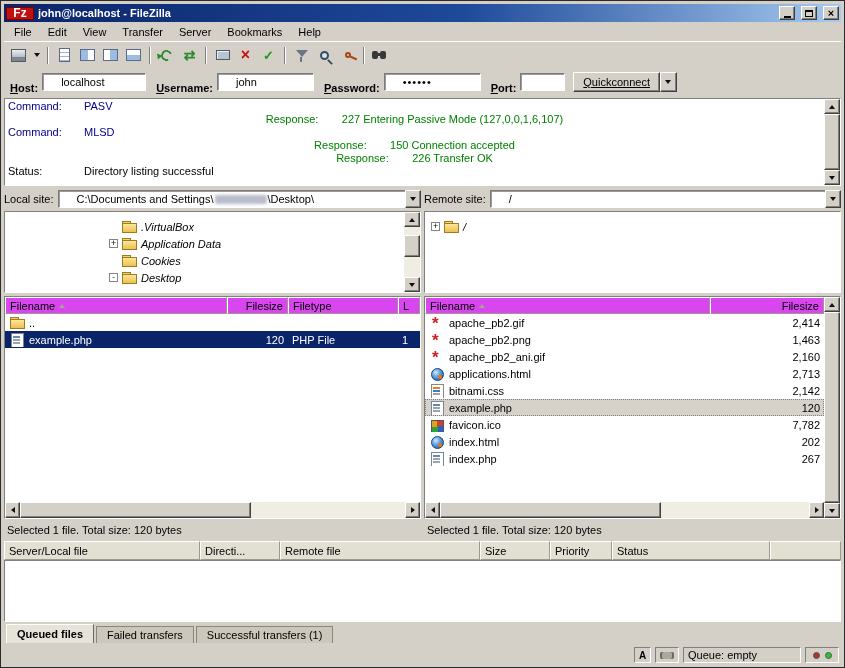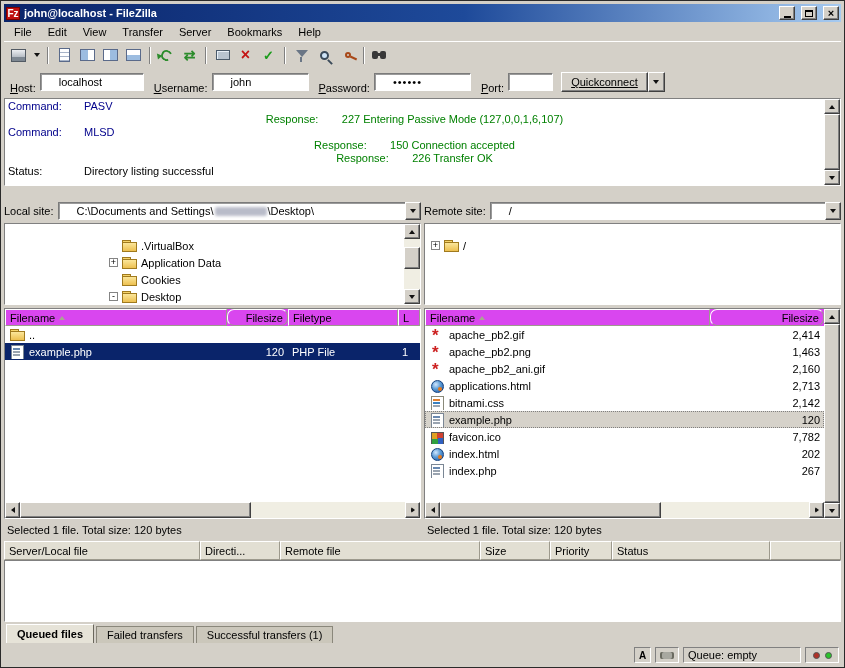--- a/index.html
+++ b/index.html
@@ -3,22 +3,22 @@
 <meta charset="utf-8">
 <style>
   *{box-sizing:border-box;}
   html,body{margin:0;padding:0;background:#808080;}
   .window{width:845px;height:668px;background:#D4D0C8;border:1px solid #2a2a2a;padding:3px;
     display:flex;flex-direction:column;font:11px "Liberation Sans",sans-serif;color:#000;overflow:hidden;}
 
   
   .titlebar{flex:none;height:18px;display:flex;align-items:center;gap:4px;padding:0 2px;
     background:linear-gradient(90deg,#0a246a 0%,#1e4a9a 55%,#a6caf0 100%);color:#fff;font-weight:bold;}
-  .fz-logo{flex:none;width:14px;height:13px;background:#c01010;border:1px solid #700;color:#fff;
-    font-size:10px;display:flex;align-items:center;justify-content:center;font-weight:bold;}
+  .fz-logo{flex:none;width:28px;height:13px;background:#c01010;border:1px solid #700;color:#fff;
+    font-size:12px;display:flex;align-items:center;justify-content:center;font-weight:bold;}
   .titletext{flex:1;white-space:nowrap;overflow:hidden;}
   .winbtn{flex:none;width:16px;height:14px;margin-left:2px;background:#D4D0C8;border:1px solid;
     border-color:#fff #404040 #404040 #fff;box-shadow:inset -1px -1px 0 #808080;
     display:flex;align-items:center;justify-content:center;color:#000;}
   .g-min{width:7px;height:2px;background:#000;margin-top:7px;}
   .g-max{width:8px;height:7px;border:1px solid #000;border-top-width:2px;}
   .g-close{font-size:11px;font-weight:bold;line-height:1;}
 
   
   .menubar{flex:none;height:20px;display:flex;align-items:center;padding:0 2px;border-bottom:1px solid #fff;}
@@ -42,21 +42,21 @@
   .i-filter::after{content:"";position:absolute;left:10px;top:13px;width:2px;height:5px;background:#6a7686;}
   .i-mag{width:9px;height:9px;border:2px solid #3a4a5a;border-radius:50%;background:#cfe4f7;}
   .i-mag::after{content:"";position:absolute;width:6px;height:2px;background:#3a4a5a;transform:rotate(45deg);right:3px;bottom:3px;}
   .i-key{width:6px;height:6px;border:2px solid #a84818;border-radius:50%;}
   .i-key::after{content:"";position:absolute;width:7px;height:2px;background:#a84818;right:2px;bottom:7px;transform:rotate(25deg);}
   .i-binoc::before{content:"";position:absolute;left:3px;top:7px;width:6px;height:8px;background:#383838;border-radius:2px;box-shadow:8px 0 0 #383838;}
   .i-binoc::after{content:"";position:absolute;left:8px;top:9px;width:4px;height:3px;background:#383838;}
 
   
   .quickbar{flex:none;height:28px;display:flex;align-items:center;padding:0 4px;}
-  .qlabel{display:inline-block;margin:12px 4px 0 10px;}
+  .qlabel{display:inline-block;margin:12px 4px 0 10px;font-weight:bold;}
   .qlabel.first{margin-left:2px;}
   .qlabel::first-letter{text-decoration:underline;}
   .field{background:#fff;border:1px solid;border-color:#7b7b7b #fff #fff #7b7b7b;box-shadow:inset 1px 1px 0 #9a9a9a;
     height:18px;display:flex;align-items:center;padding:0 18px;overflow:hidden;white-space:nowrap;}
   .f-host{width:104px;} .f-user{width:97px;} .f-pass{width:97px;letter-spacing:1px;} .f-port{width:45px;}
   .btn{background:#D4D0C8;border:1px solid;border-color:#fff #404040 #404040 #fff;box-shadow:inset -1px -1px 0 #808080;
     display:flex;align-items:center;justify-content:center;}
   .qcbtn{height:20px;padding:0 9px;margin-left:8px;text-decoration:underline;}
   .qcdd{height:20px;width:17px;}
 
@@ -84,45 +84,45 @@
   
   .logpane{flex:none;height:88px;margin-top:2px;display:flex;background:#fff;border:1px solid;border-color:#808080 #fff #fff #808080;}
   .logbody{flex:1;padding:1px 3px;overflow:hidden;}
   .logline{display:flex;height:13px;line-height:13px;white-space:nowrap;}
   .loglabel{flex:none;width:76px;}
   .logline.command{color:#00008b;}
   .logline.response{color:#008000;justify-content:center;}
   .logline.status{color:#000;}
 
   
-  .browsers{flex:1;display:flex;gap:3px;margin-top:15px;min-height:0;}
+  .browsers{flex:1;display:flex;gap:3px;margin-top:3px;min-height:0;}
   .pane{flex:1;display:flex;flex-direction:column;min-width:0;}
   .siterow{flex:none;height:20px;margin-bottom:2px;display:flex;align-items:center;gap:4px;}
   .combo{flex:1;display:flex;height:18px;min-width:0;}
   .combo .field{flex:1;border-right:none;min-width:0;}
   .combo .btn{width:16px;height:18px;flex:none;}
   .redacted{display:inline-block;width:52px;height:9px;background:#b9bcc9;border-radius:2px;filter:blur(1.5px);margin:0 1px;}
 
   .treebox{flex:none;height:82px;margin-bottom:3px;display:flex;background:#fff;border:1px solid;border-color:#808080 #fff #fff #808080;overflow:hidden;}
-  .treeitems{flex:1;padding:13px 0;overflow:hidden;min-width:0;}
+  .treeitems{flex:1;padding:6px 0;overflow:hidden;min-width:0;font-style:italic;}
   .treerow{display:flex;align-items:center;height:17px;gap:4px;white-space:nowrap;}
   .treerow.deep{padding-left:104px;}
   .treerow.root{padding-left:6px;}
   .expander{flex:none;width:9px;height:9px;border:1px solid #848484;background:#fff;font-size:9px;line-height:7px;text-align:center;}
   .expander:empty{visibility:hidden;}
   .foldericon{position:relative;width:15px;height:12px;flex:none;}
   .foldericon::before{content:"";position:absolute;left:0;top:0;width:7px;height:3px;background:#f6d46a;border:1px solid #a07a1e;border-bottom:none;}
   .foldericon::after{content:"";position:absolute;left:0;top:2px;width:13px;height:8px;background:linear-gradient(#fbe69a,#edc050);border:1px solid #a07a1e;}
 
   .listwrap{flex:1;display:flex;min-height:0;background:#fff;border:1px solid;border-color:#808080 #fff #fff #808080;}
   .listmain{flex:1;display:flex;flex-direction:column;min-width:0;}
   .listhdr{flex:none;height:17px;display:flex;background:#d946ef;overflow:hidden;}
   .hcell{flex:none;border:1px solid;border-color:#fff #9d9a8d #9d9a8d #fff;padding:1px 4px;display:flex;align-items:center;gap:4px;white-space:nowrap;overflow:hidden;}
   .hfill{flex:1;min-width:0;}
-  .right{justify-content:flex-end;border-radius:7px;}
+  .right{justify-content:flex-end;}
   .listbody{flex:1;overflow:hidden;}
   .lrow{display:flex;height:17px;align-items:center;}
   .lrow.selected{background:#0a246a;color:#fff;}
   .lrow.hl{background:#d6d2ca;outline:1px dotted #808080;outline-offset:-1px;}
   .lcell{flex:none;padding:0 4px;display:flex;align-items:center;gap:4px;white-space:nowrap;overflow:hidden;}
   .c-name{width:222px;} .c-size{width:61px;justify-content:flex-end;} .c-type{width:110px;} .c-mod{flex:1;min-width:0;}
   .r-name{width:285px;} .r-size{flex:1;min-width:0;justify-content:flex-end;}
 
   .ficon{position:relative;width:16px;height:14px;flex:none;}
   .ficon[data-icon="folder"]::before{content:"";position:absolute;left:1px;top:1px;width:7px;height:3px;background:#f6d46a;border:1px solid #a07a1e;border-bottom:none;}

